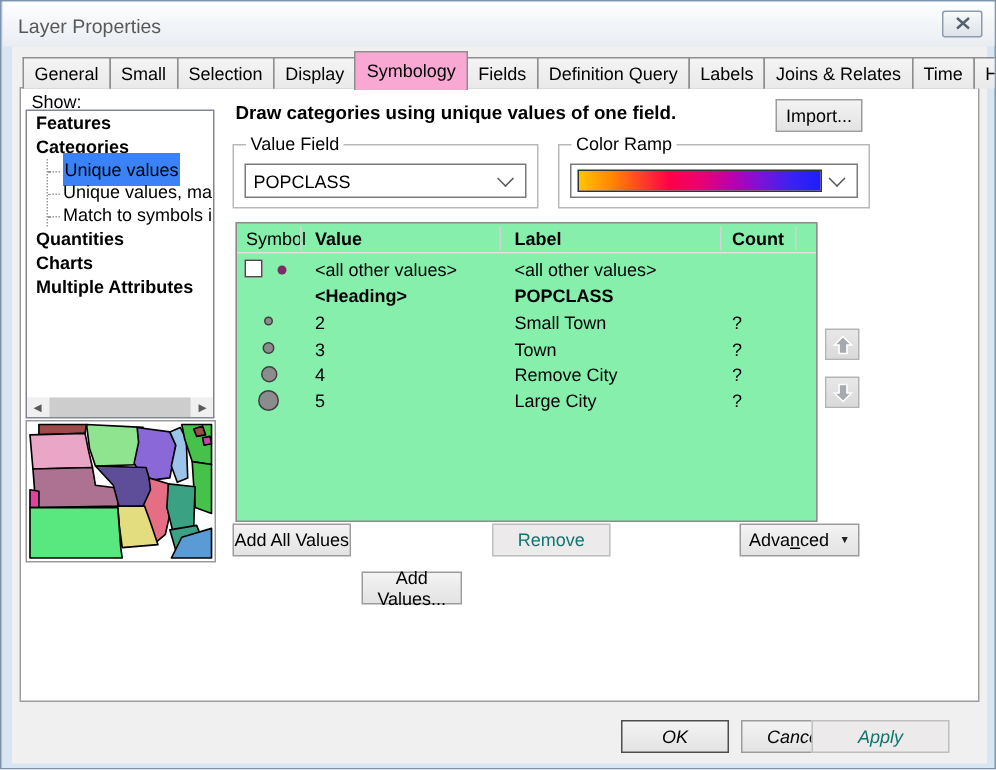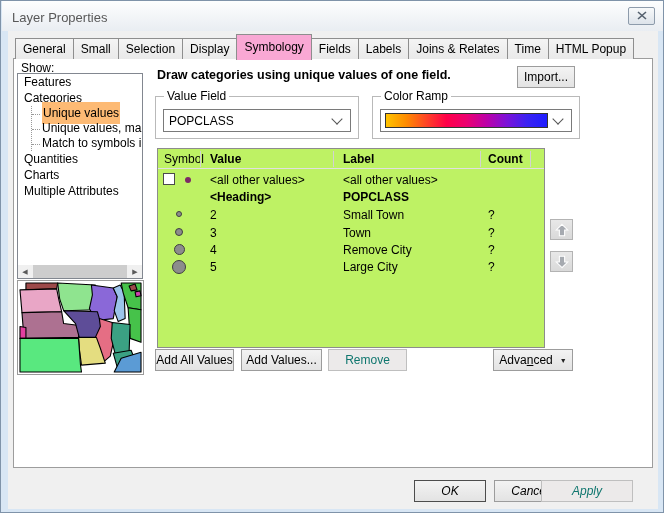--- a/index.html
+++ b/index.html
@@ -24,25 +24,25 @@
   .tab.active { height:26px; padding-top:5px; background:#f9a8d4; position:relative; z-index:4; margin-bottom:-1px; }
 
   
   #page { position:absolute; left:5px; top:27px; width:640px; height:410px; background:#fff; border:1px solid #9d9d9d; z-index:2; }
 
   #show-label { position:absolute; left:7px; top:2px; }
 
   
   #tree { position:absolute; left:3px; top:14px; width:126px; height:206px; background:#fff; border:1px solid #828790; overflow:hidden; }
   .tree-item { height:16px; line-height:16px; padding-left:6px; white-space:nowrap; cursor:pointer; }
-  .tree-item.bold { font-weight:normal; }
+  .tree-item.bold { font-weight:bold; }
   .tree-children { margin-left:13px; border-left:1px dotted #9a9a9a; }
   .tree-child { position:relative; height:15px; line-height:15px; padding-left:10px; white-space:nowrap; cursor:pointer; }
   .tree-child::before { content:""; position:absolute; left:0; top:8px; width:8px; border-top:1px dotted #9a9a9a; }
-  .tree-child .sel { background:#fdba74; padding:4px 1px; }
+  .tree-child .sel { background:#3b82f6; padding:4px 1px; }
   #tree-hscroll { position:absolute; left:0; bottom:0; width:124px; height:13px; background:#f0f0f0; display:flex; }
   .scroll-arrow { width:14px; height:13px; display:flex; align-items:center; justify-content:center;
     font-size:7px; color:#5a5a5a; cursor:pointer; }
   #tree-thumb { flex:1; margin:0 1px; background:#cdcdcd; cursor:pointer; }
 
   
   #map-box { position:absolute; left:3px; top:221px; width:127px; height:95px; border:1px solid #9a9a9a; background:#fff; }
   #map-box svg { display:block; width:100%; height:100%; }
 
   
@@ -59,41 +59,41 @@
 
   .combo { position:absolute; left:7px; top:12px; right:7px; height:23px; background:#fff; border:1px solid #7a7a7a;
     display:flex; align-items:center; cursor:pointer; }
   .combo-text { flex:1; padding-left:5px; }
   .chevron { width:8px; height:8px; border-right:1.4px solid #555; border-bottom:1.4px solid #555;
     transform:rotate(45deg); margin:-4px 9px 0 0; }
   #ramp-bar { flex:1; height:15px; margin-left:4px; border:1px solid #333; }
   #ramp-combo .chevron { margin-left:6px; }
 
   
-  #sym-table { position:absolute; left:143px; top:89px; width:388px; height:200px; background:#bef264; border:1px solid #8c8c8c; }
+  #sym-table { position:absolute; left:143px; top:89px; width:388px; height:200px; background:#86efac; border:1px solid #8c8c8c; }
   #sym-header { position:relative; height:20px; border-bottom:1px solid #e0e0e0; }
   .hdr-cell { position:absolute; top:3px; }
   .hdr-sep { position:absolute; top:2px; height:16px; width:1px; background:#d2d2d2; }
   .t-row { position:absolute; left:0; width:100%; height:17px; display:flex; align-items:center; cursor:pointer; }
   .cell-symbol { position:absolute; left:0; width:42px; height:17px; }
   .cell-value { position:absolute; left:52px; }
   .cell-label { position:absolute; left:185px; }
   .cell-count { position:absolute; left:330px; }
   .t-row.heading .cell-value, .t-row.heading .cell-label { font-weight:bold; }
   .dot { position:absolute; border-radius:50%; background:#8c8c8c; border:1px solid #3f3f3f; }
   #chk { position:absolute; left:5px; top:2px; width:12px; height:12px; background:#fff; border:1px solid #4a4a4a; }
   #all-other-dot { position:absolute; left:27px; top:6px; width:6px; height:6px; border-radius:50%; }
 
   .updown { position:absolute; left:536px; width:23px; height:21px; background:linear-gradient(#e8e8e8,#d9d9d9);
     border:1px solid #b3b3b3; display:flex; align-items:center; justify-content:center; cursor:pointer; }
   #up-btn { top:160px; } #down-btn { top:192px; }
 
   .action-btn { position:absolute; top:290px; height:22px; }
   #btn-add-all { left:141px; width:79px;text-align:right; }
-  #btn-add-values { left:227px; width:81px; }
+  #btn-add-values { left:227px; width:67px;margin-top:32px; }
   #btn-remove { left:314px; width:79px; }
   #btn-remove-all { left:397px; width:74px; }
   #btn-advanced { left:479px; width:80px; }
   #btn-advanced .caret { font-size:7px; margin-left:7px; color:#222; }
   .accel { text-decoration:underline; }
 
   
   .footer-btn { position:absolute; top:449px; height:22px;font-style:italic; }
   #ok-btn { left:406px; width:72px; border-color:#4d4d4d; }
   #cancel-btn { left:486px; width:72px; }
@@ -117,20 +117,21 @@
 
   <div id="dialog-body">
 
     <div id="tabs">
       <div class="tab">General</div>
       <div class="tab">Small</div>
       <div class="tab">Selection</div>
       <div class="tab">Display</div>
       <div class="tab active">Symbology</div>
       <div class="tab">Fields</div>
+      <div class="tab">Definition Query</div>
       <div class="tab">Labels</div>
       <div class="tab">Joins &amp; Relates</div>
       <div class="tab">Time</div>
       <div class="tab">HTML Popup</div>
     </div>
 
     <div id="page">
 
       <div id="show-label">Show:</div>
 

